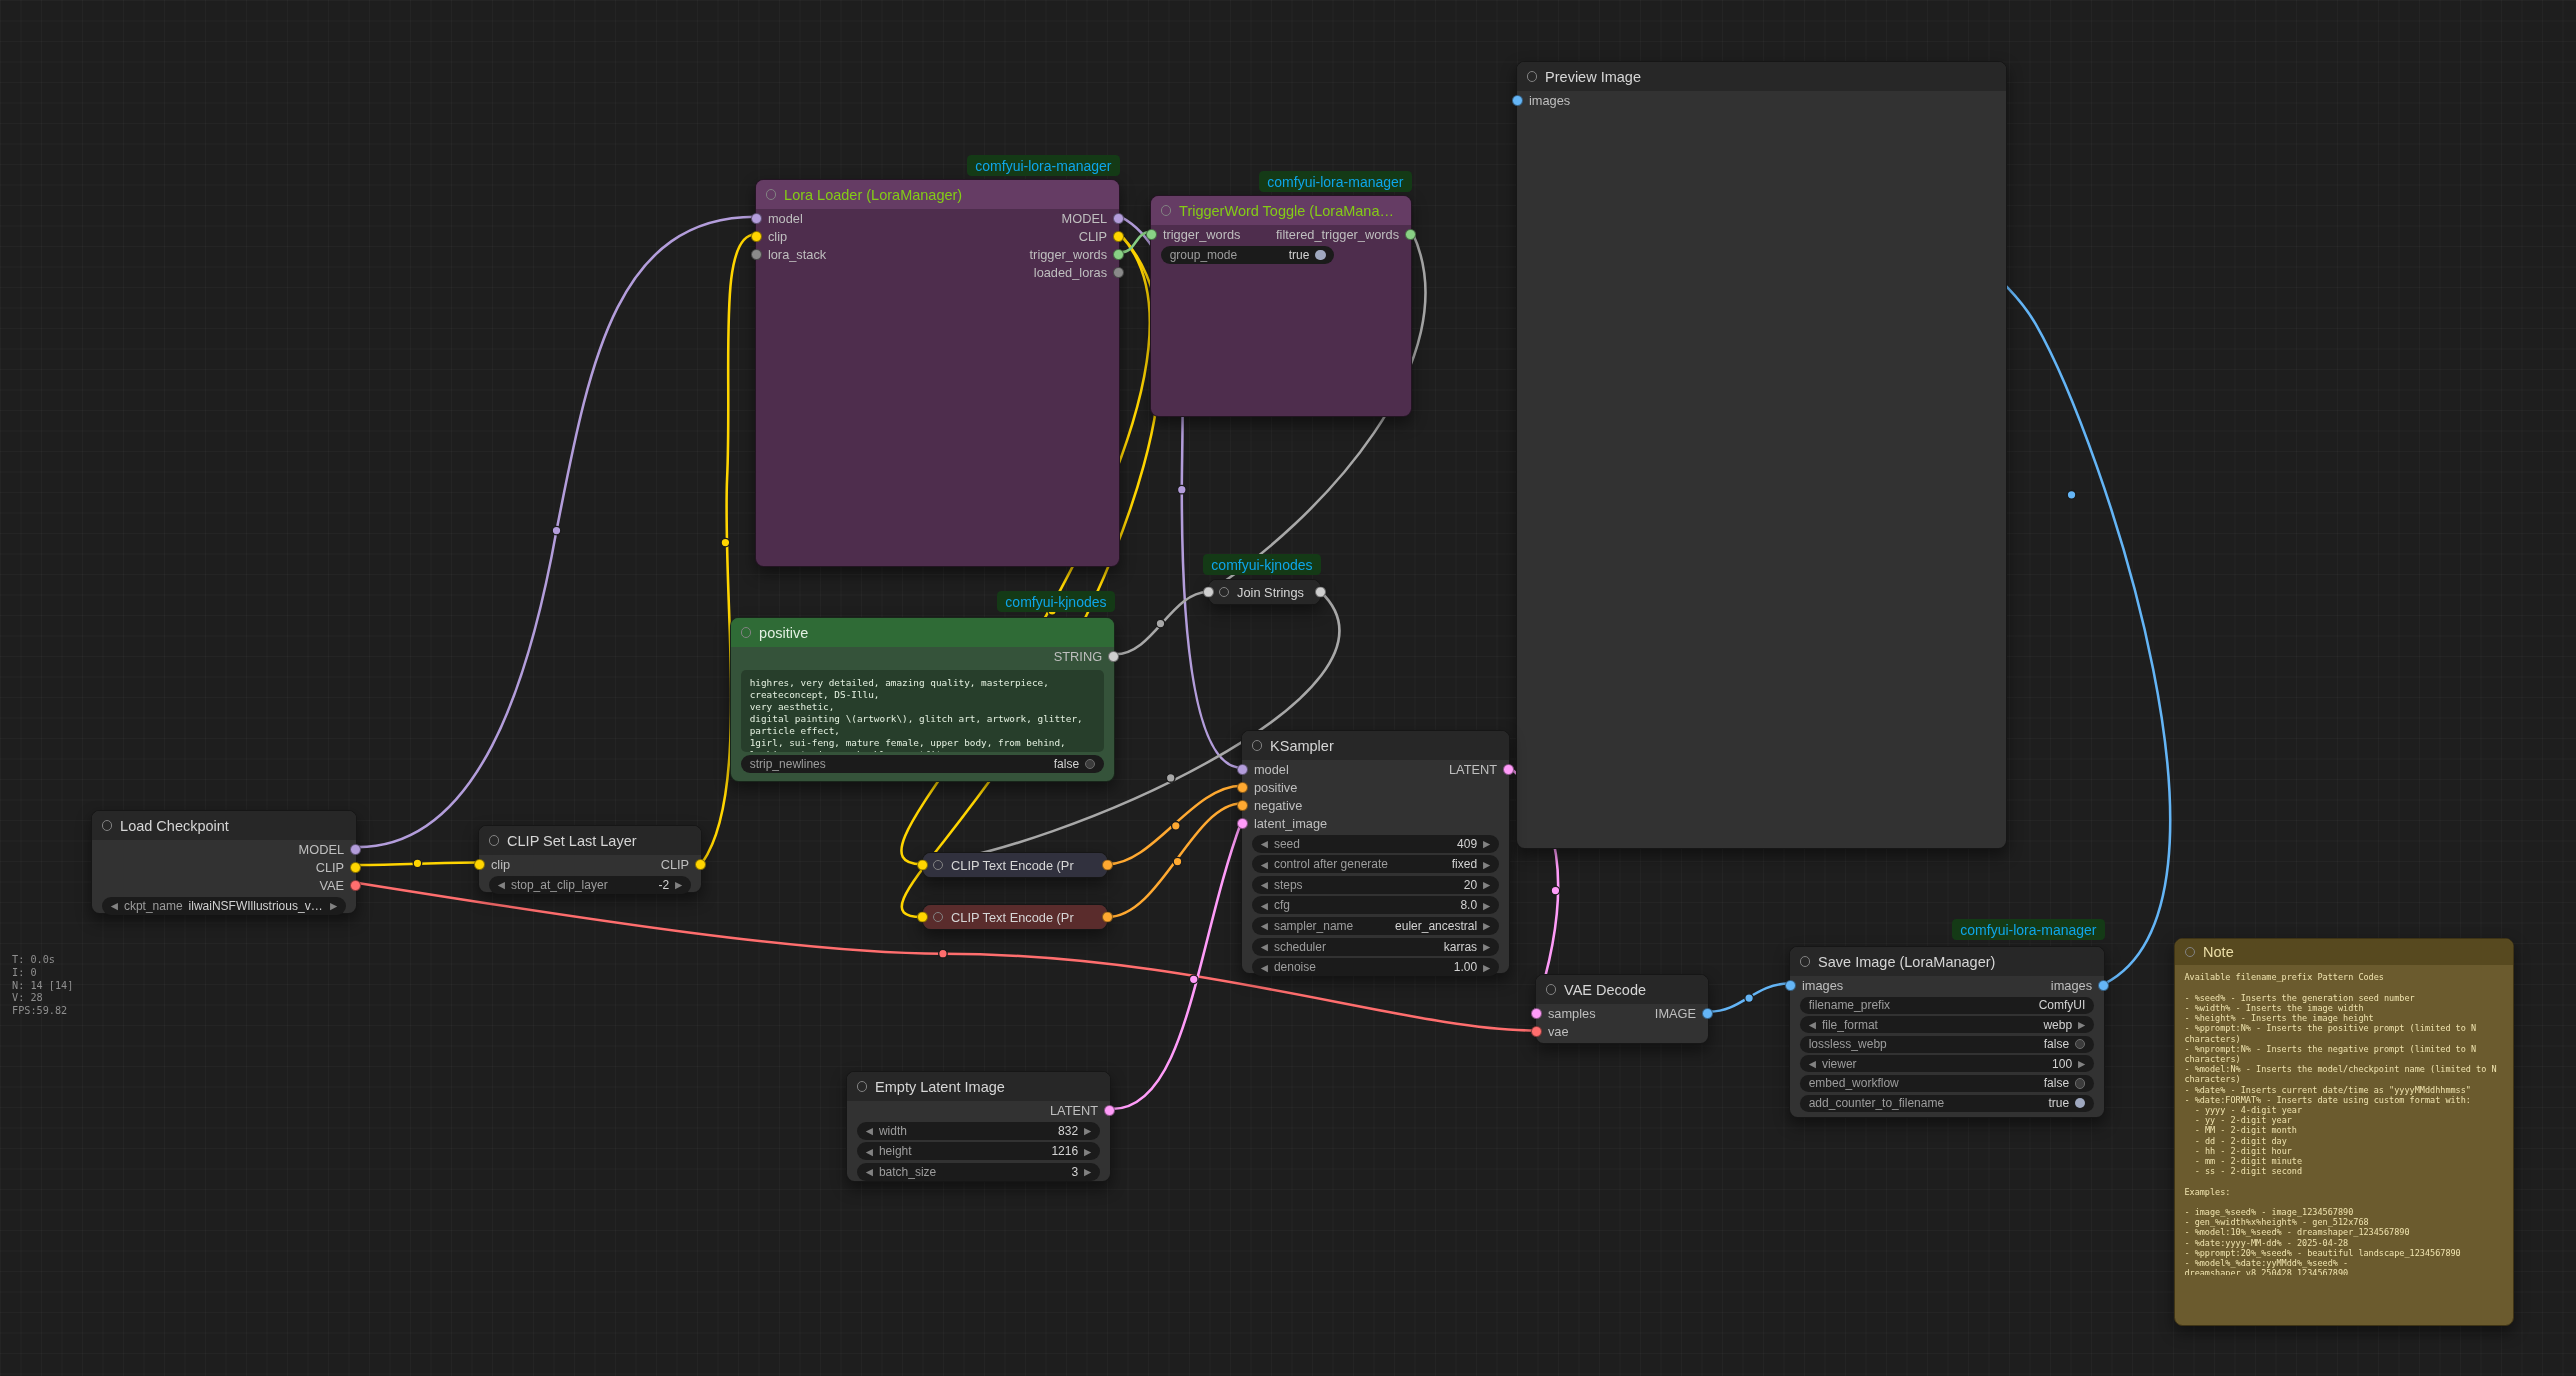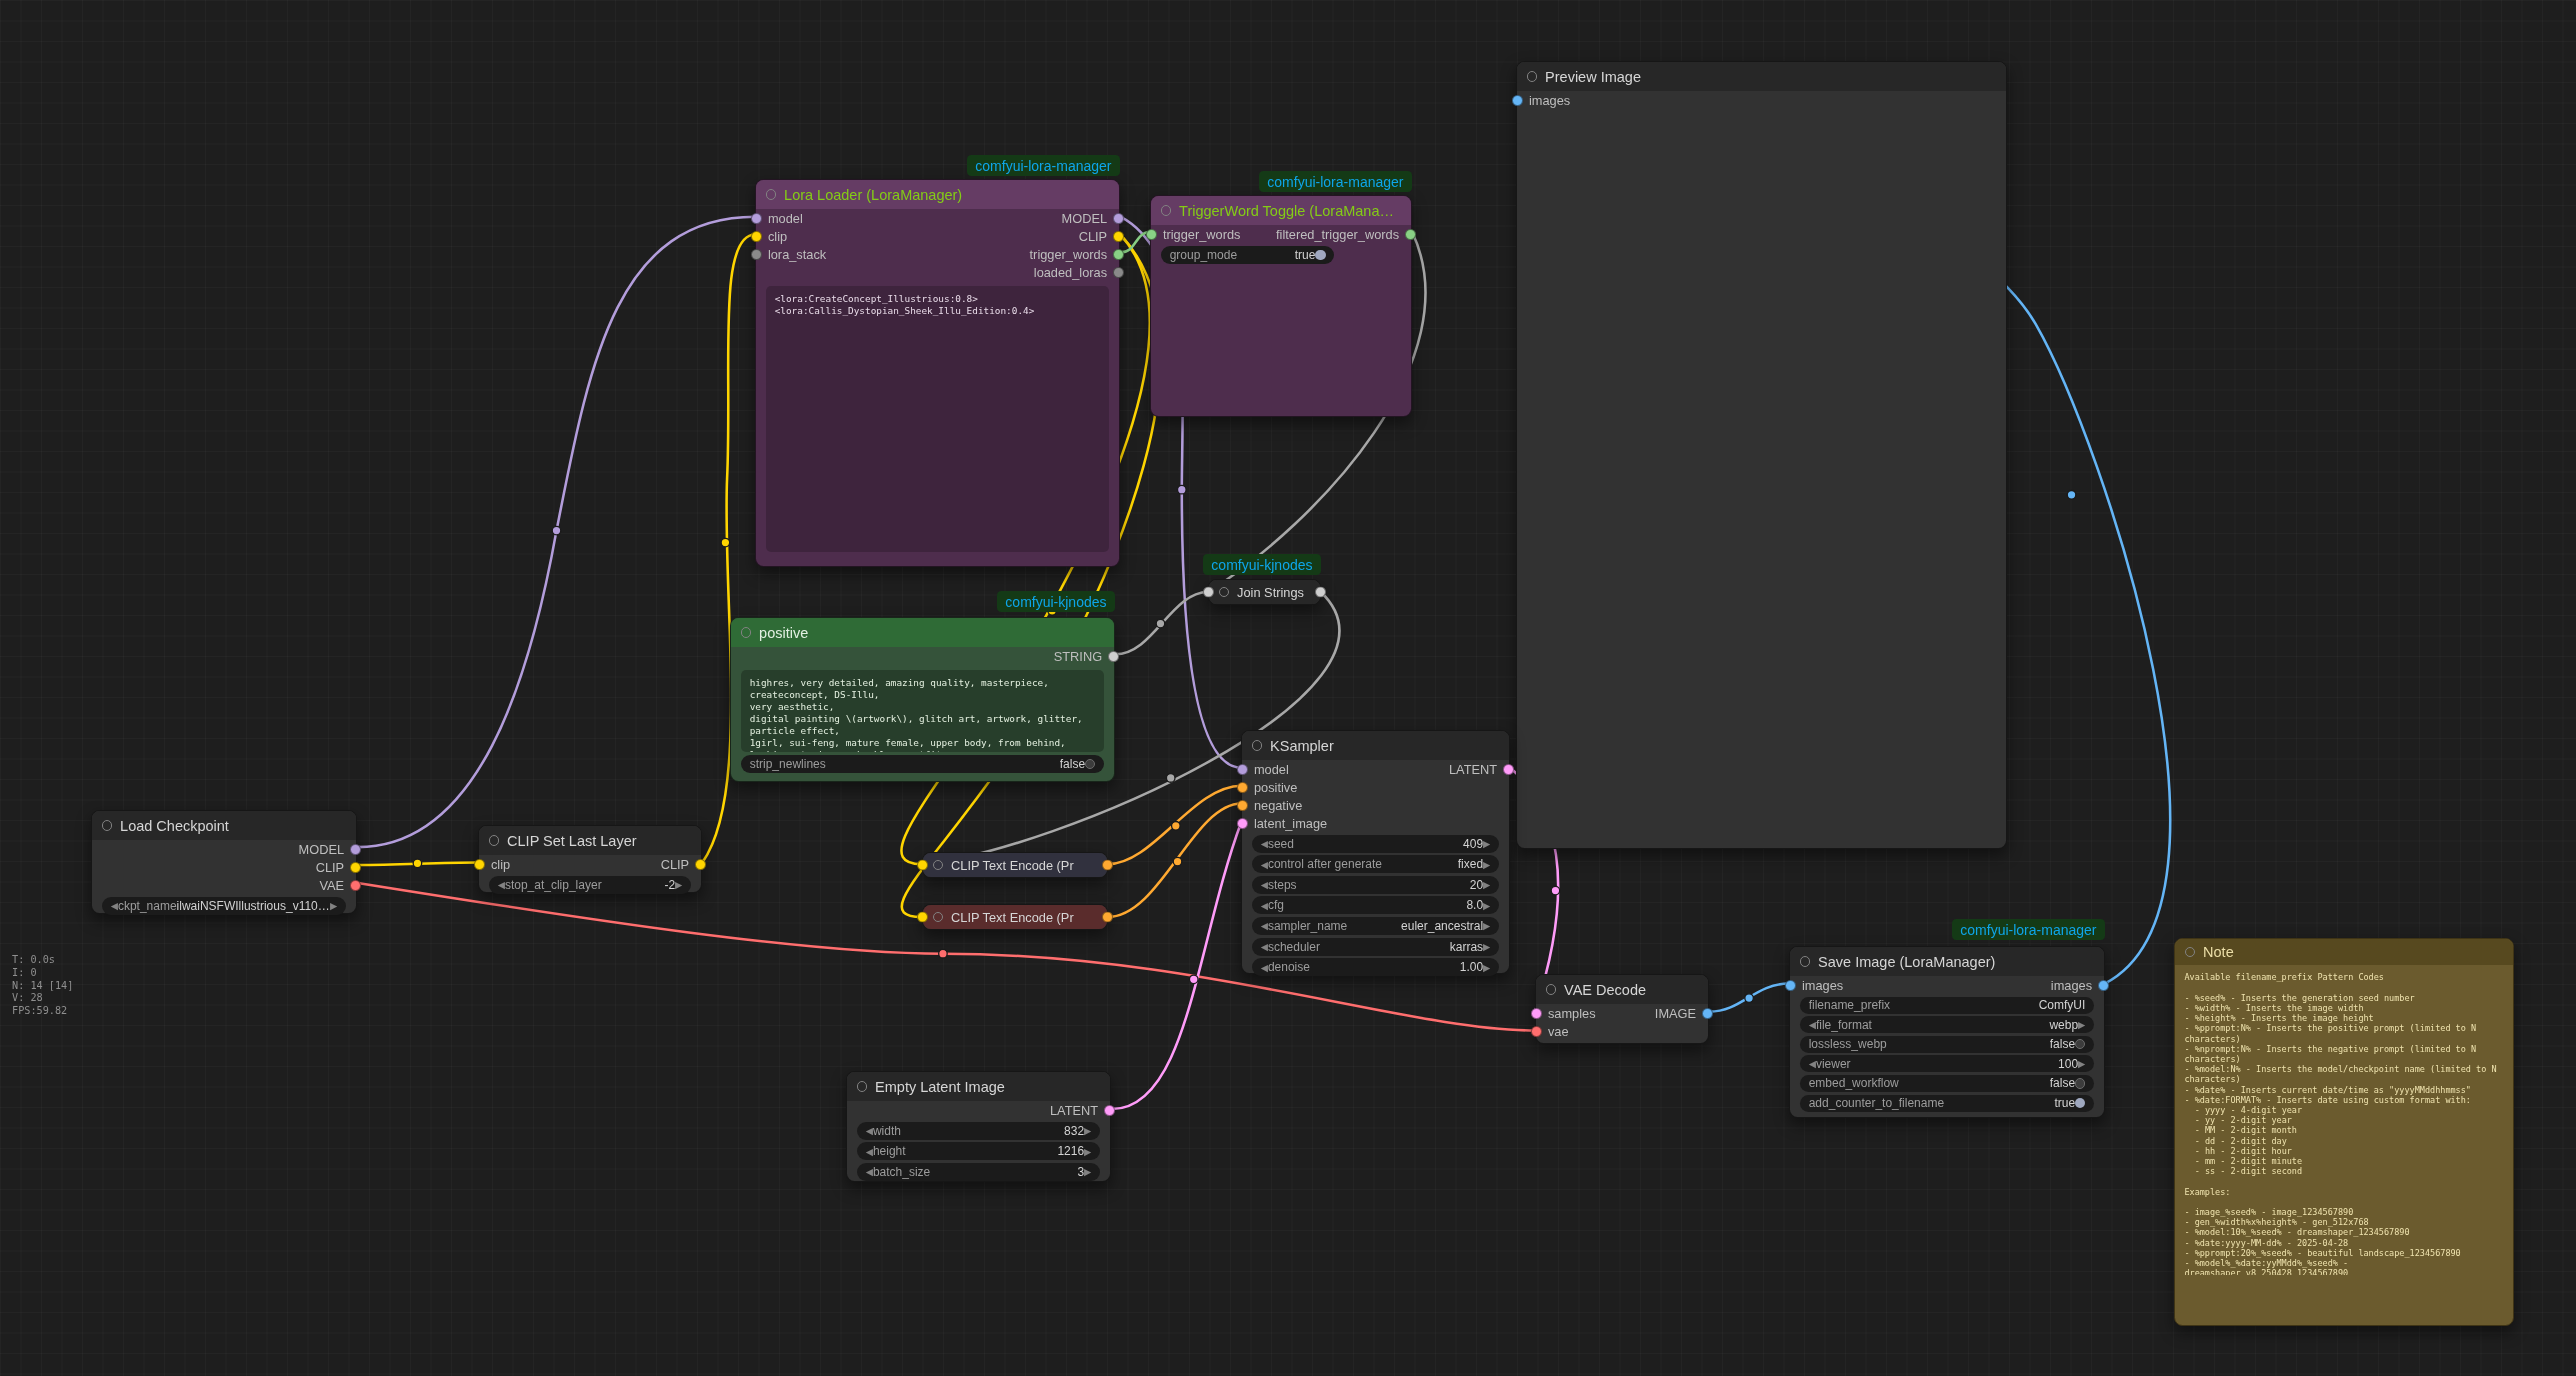--- a/index.html
+++ b/index.html
@@ -20,21 +20,21 @@
   .t{white-space:nowrap;overflow:hidden;text-overflow:ellipsis}
   .sr{display:flex;justify-content:space-between;align-items:center;height:18px;padding:0 2.6px}
   .sl{display:flex;align-items:center;gap:6px;font-size:12.8px;color:#bfbfbf}
   .sl.out{margin-left:auto}
   .d{width:11px;height:11px;border-radius:50%;flex:none;border:0.9px solid rgba(0,0,0,.45)}
   .sl.in .d{margin-left:-7.7px}
   .sl.out .d{margin-right:-7.7px}
   .edge-l{position:absolute;left:-6px;top:50%;transform:translateY(-50%)}
   .edge-r{position:absolute;right:-6px;top:50%;transform:translateY(-50%)}
   .w{height:18px;margin:2.6px 10.2px 0;background:#1b1b1b;border-radius:9.4px;display:flex;align-items:center;
-     padding:0 8.5px;font-size:12px;color:#9d9d9d;overflow:hidden}
+     padding:0 8.5px;font-size:12px;color:#9d9d9d;gap:6px;overflow:hidden}
   .wv{margin-left:auto;color:#d3d3d3;white-space:nowrap;overflow:hidden;text-overflow:ellipsis}
   .ar{color:#828282;font-size:9.4px;flex:none}
   .tg{width:10.2px;height:10.2px;border-radius:50%;flex:none}
   .tg.on{background:#9fa8bf}
   .tg.off{background:#3c3c3c;border:0.9px solid #6a6a6a}
   .ta{margin:5.1px 10.2px;background:rgba(0,0,0,.22);border-radius:5.1px;padding:6.8px 8.5px;font-size:9.4px;
       line-height:12px;color:#d8d8d8;white-space:pre-wrap;overflow:hidden}
   .mono{font-family:"DejaVu Sans Mono",monospace}
   .n-purple{background:#4e2d4d}
   .n-purple .tb{background:#653c64;color:#84cc16}
@@ -153,21 +153,20 @@
         <span>trigger_words</span>
         <span class="d c-trigger"></span>
       </span>
     </div>
     <div class="sr">
       <span class="sl out">
         <span>loaded_loras</span>
         <span class="d c-gray"></span>
       </span>
     </div>
-    <div class="ta mono" style="height:266px">&lt;lora:CreateConcept_Illustrious:0.8&gt; &lt;lora:Callis_Dystopian_Sheek_Illu_Edition:0.4&gt;</div>
   </div>
 
   <div class="n n-purple" style="left:1150px;top:195px;width:262px;height:222px">
     <div class="tb">
       <span class="cd"></span>
       <span class="t">TriggerWord Toggle (LoraManager)</span>
     </div>
     <div class="sr">
       <span class="sl in">
         <span class="d c-trigger"></span>

